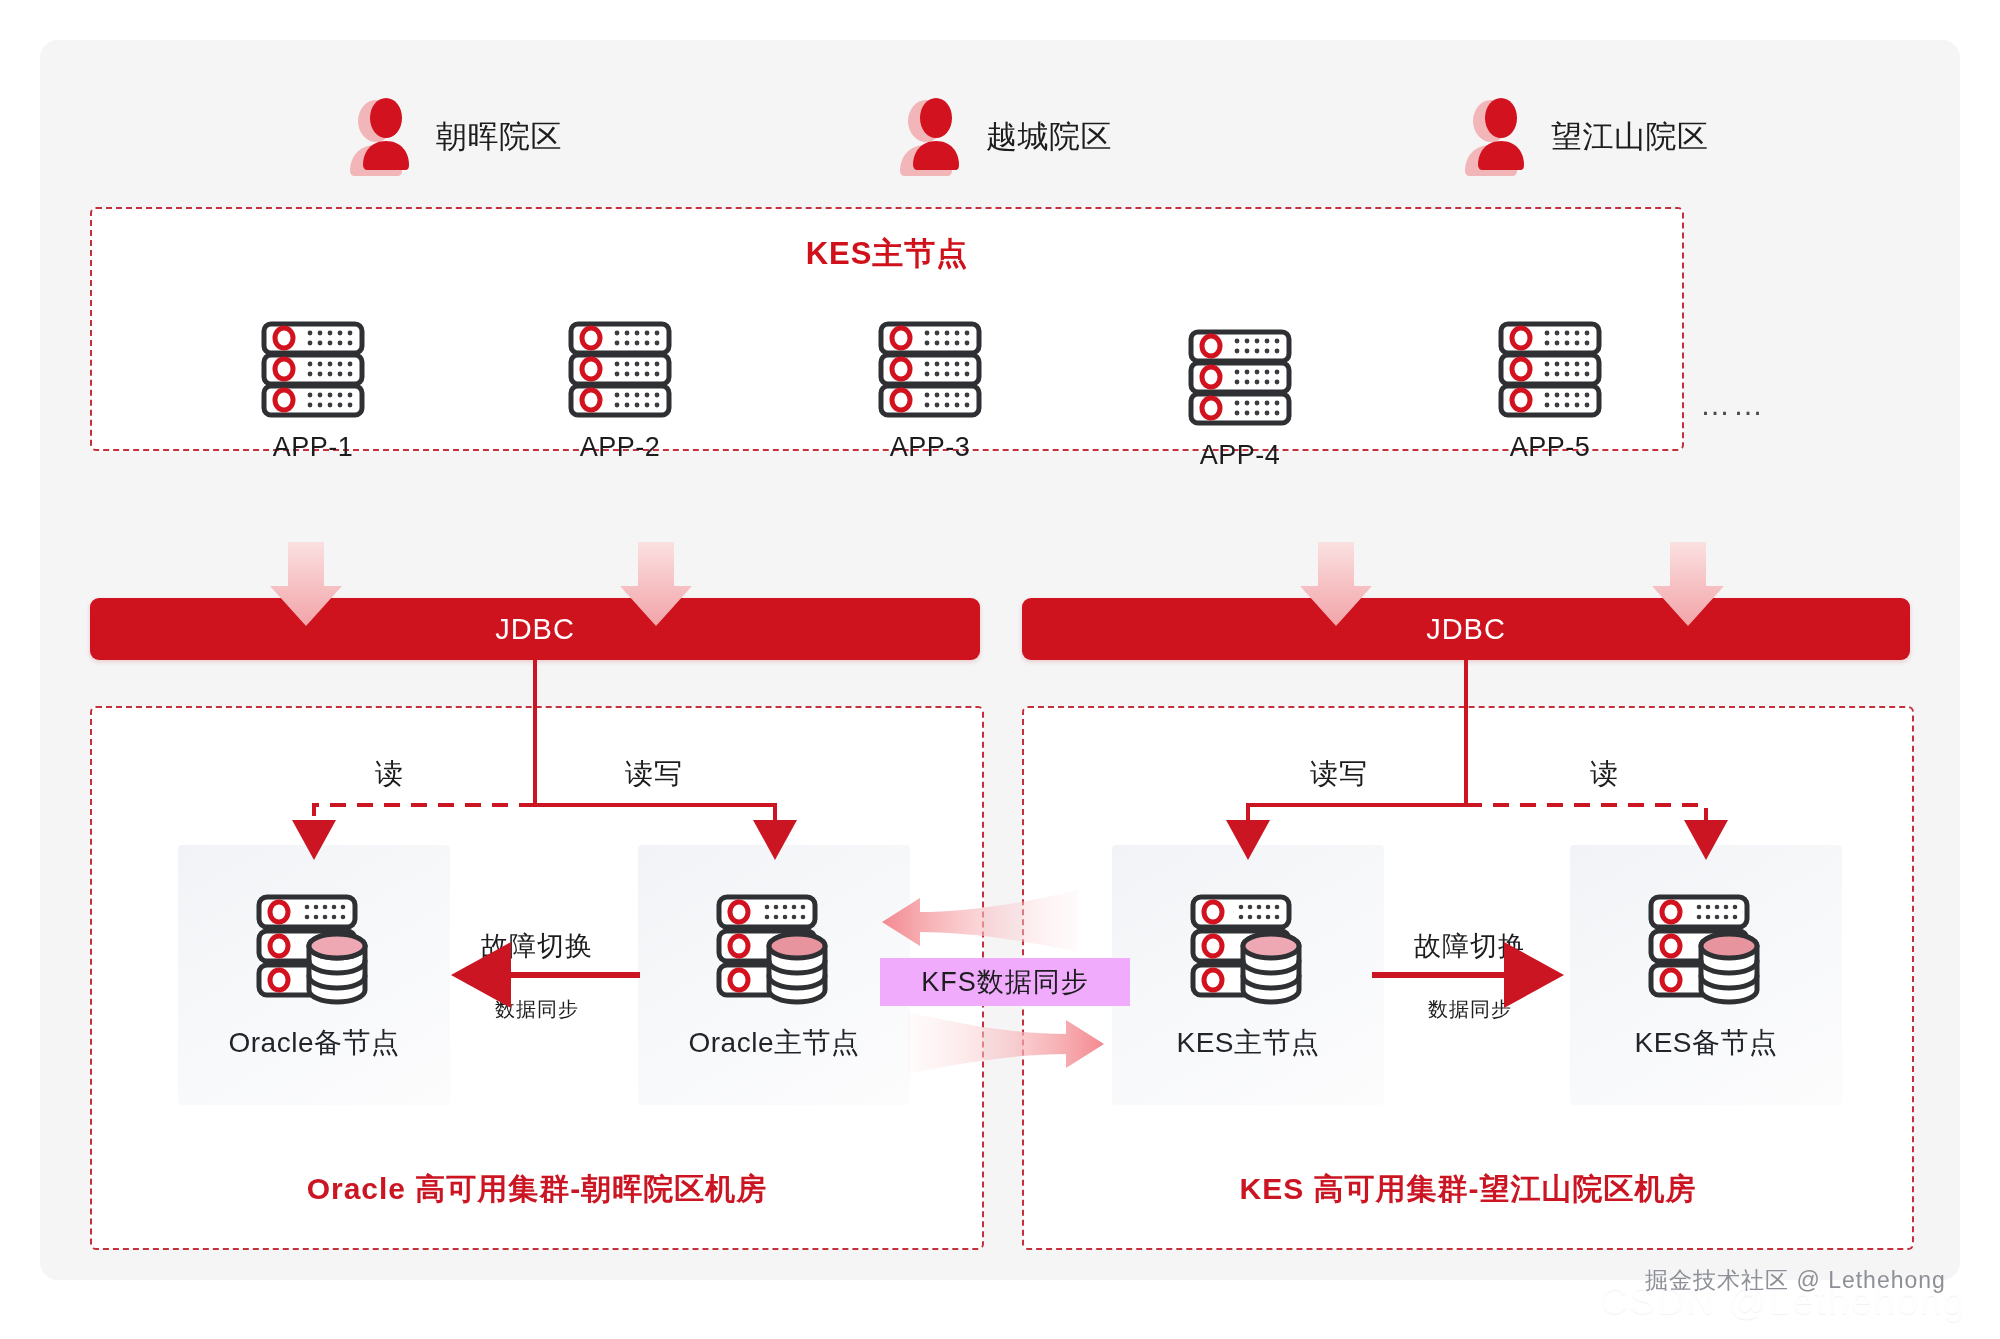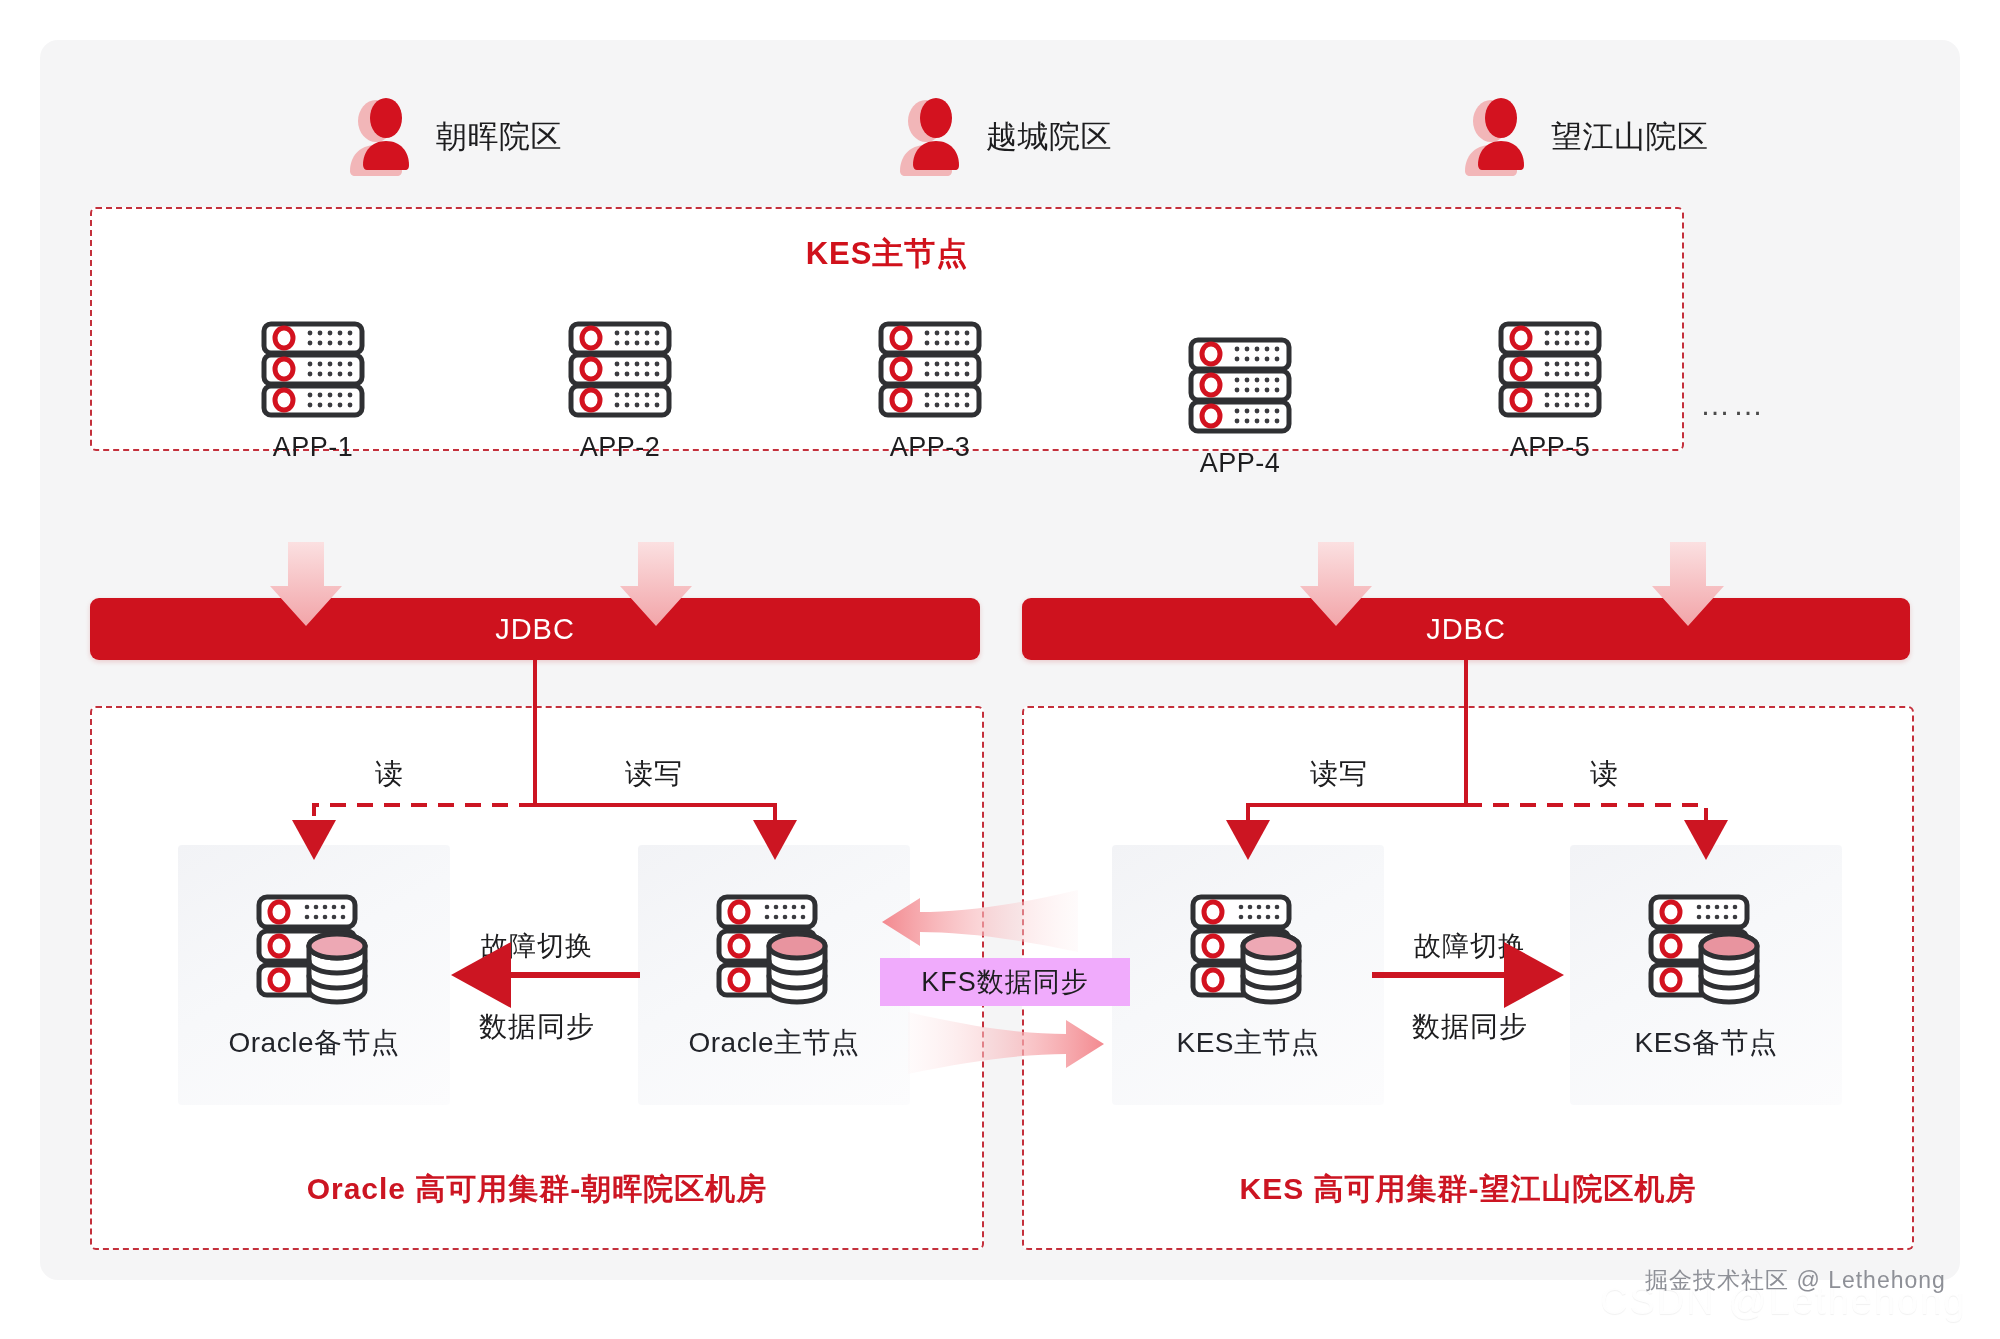--- a/index.html
+++ b/index.html
@@ -74,21 +74,21 @@
 
   
   .rwlabel{
     position:absolute;font-size:28px;color:#1d1d1f;letter-spacing:1px;
     white-space:nowrap;
   }
 
   
   .fo-wrap{position:absolute;width:230px;text-align:center;}
   .fo-wrap .fo-t{font-size:27px;color:#1d1d1f;letter-spacing:1px;}
-  .fo-wrap .fo-b{font-size:28px;color:#1d1d1f;letter-spacing:1px;margin-top:44px;}
+  .fo-wrap .fo-b{font-size:20px;color:#1d1d1f;letter-spacing:1px;margin-top:32px;}
 
   
   .kfs-label{
     position:absolute;left:880px;top:958px;width:250px;height:48px;
     background:#f0abfc;
     display:flex;align-items:center;justify-content:center;
     font-size:27px;color:#1d1d1f;letter-spacing:1px;
   }
 
   
@@ -306,21 +306,21 @@
             <circle cx="62" cy="85" r="2.4"></circle>
             <circle cx="72" cy="85" r="2.4"></circle>
             <circle cx="82" cy="85" r="2.4"></circle>
             <circle cx="92" cy="85" r="2.4"></circle>
         </g>
       </svg>
     </div>
     <div class="alabel">APP-3</div>
   </div>
 
-  <div class="appnode" style="left:1150px;top:336px;">
+  <div class="appnode" style="left:1150px;top:328px;">
     <div class="srv">
       <svg width="110" height="100" viewBox="0 0 110 100">
         <g stroke="#2f3033" stroke-width="5" fill="#ffffff">
           <rect x="6" y="4" width="98" height="29" rx="7"></rect>
           <rect x="6" y="35" width="98" height="29" rx="7"></rect>
           <rect x="6" y="66" width="98" height="29" rx="7"></rect>
         </g>
         <g fill="none" stroke="#d3121f" stroke-width="5">
           <ellipse cx="26" cy="18" rx="9" ry="10"></ellipse>
           <ellipse cx="26" cy="49" rx="9" ry="10"></ellipse>

